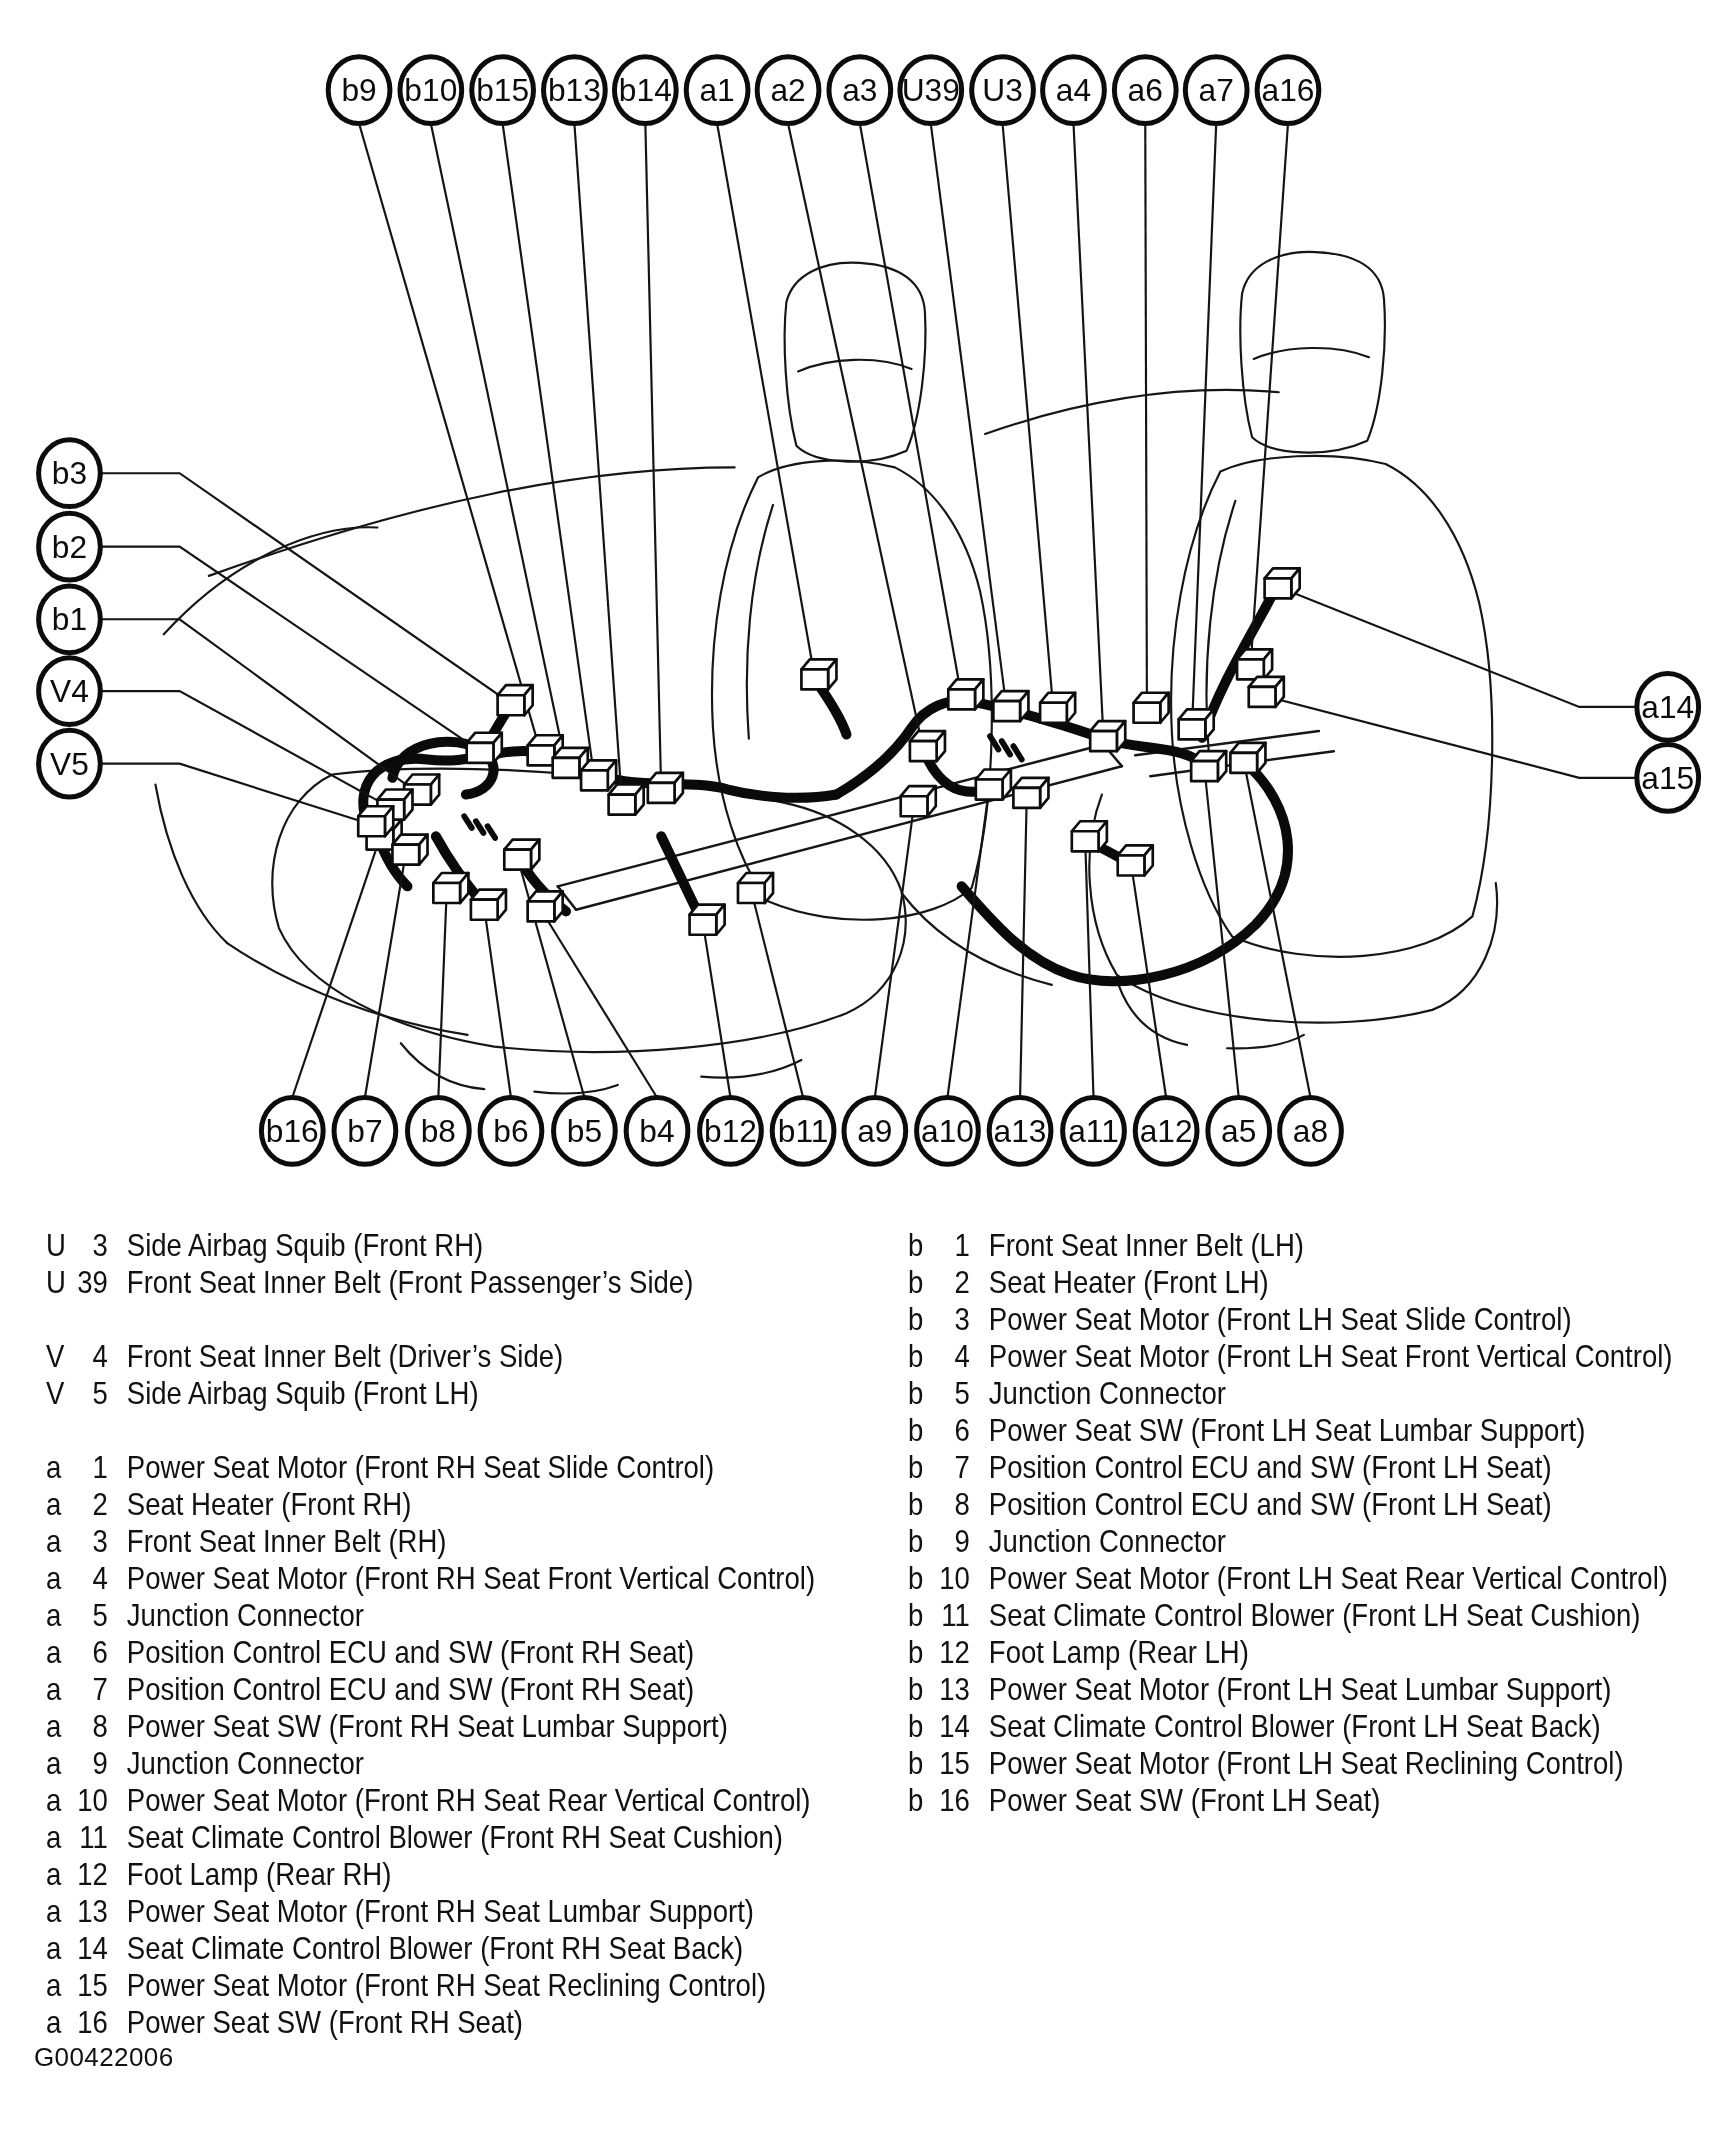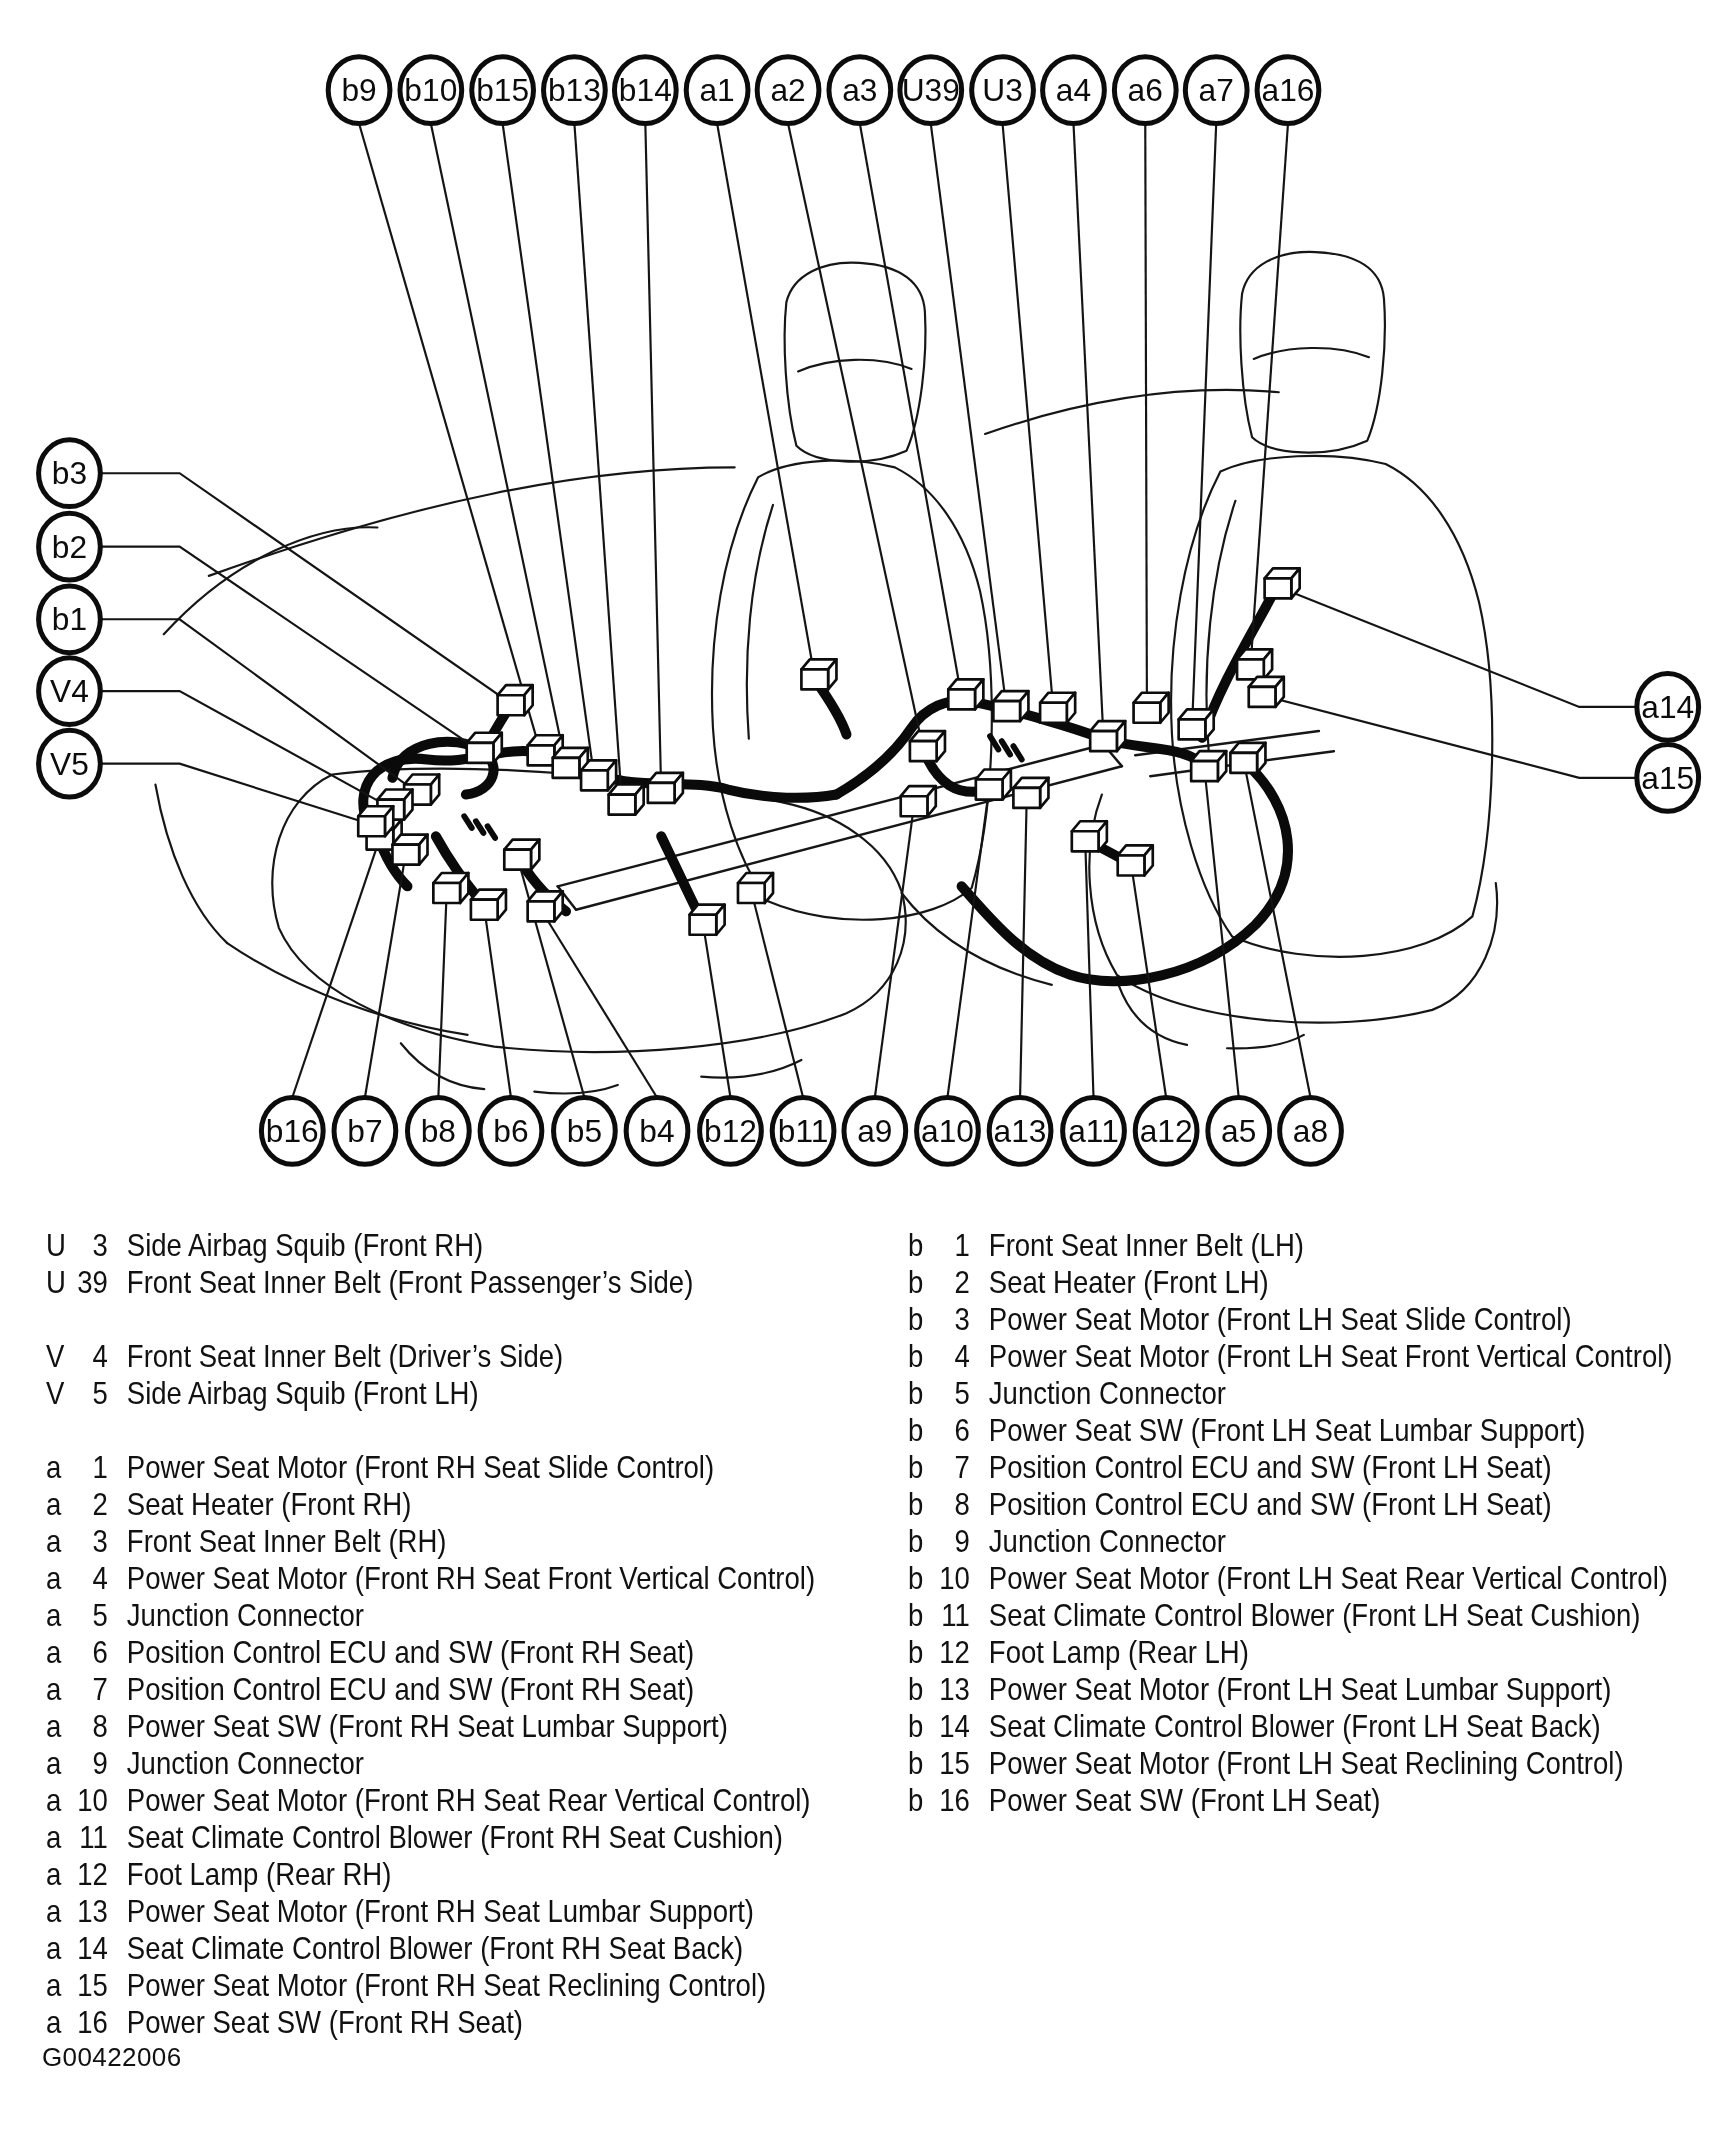--- a/index.html
+++ b/index.html
@@ -22,21 +22,21 @@
   #legend-col-right{left:908px}
   .legend-group{margin-top:37px}
   .legend-group:first-child{margin-top:0}
   .legend-row{
     display:flex;height:37px;line-height:37px;font-size:32px;white-space:nowrap;
     transform:scaleX(.86);transform-origin:0 50%;
   }
   .lg-prefix{width:35px;flex:none}
   .lg-num{width:37px;flex:none;text-align:right;margin-right:22px}
   .lg-label{flex:none}
-  .figure-code{position:absolute;left:42px;top:2042px;font-size:26px;letter-spacing:0.4px}
+  .figure-code{position:absolute;left:34px;top:2042px;font-size:26px;letter-spacing:0.4px}
 </style>
 </head>
 <body>
 
 <svg id="diagram-svg" width="1728" height="1206" viewBox="0 0 2070 1445" xmlns="http://www.w3.org/2000/svg">
 
   <g id="seat-art">
 
     <path class="seat-line" d="M 196 760 C 280 668 380 628 452 632"></path>
     <path class="seat-line" d="M 186 940 C 200 1020 230 1090 272 1130"></path>

